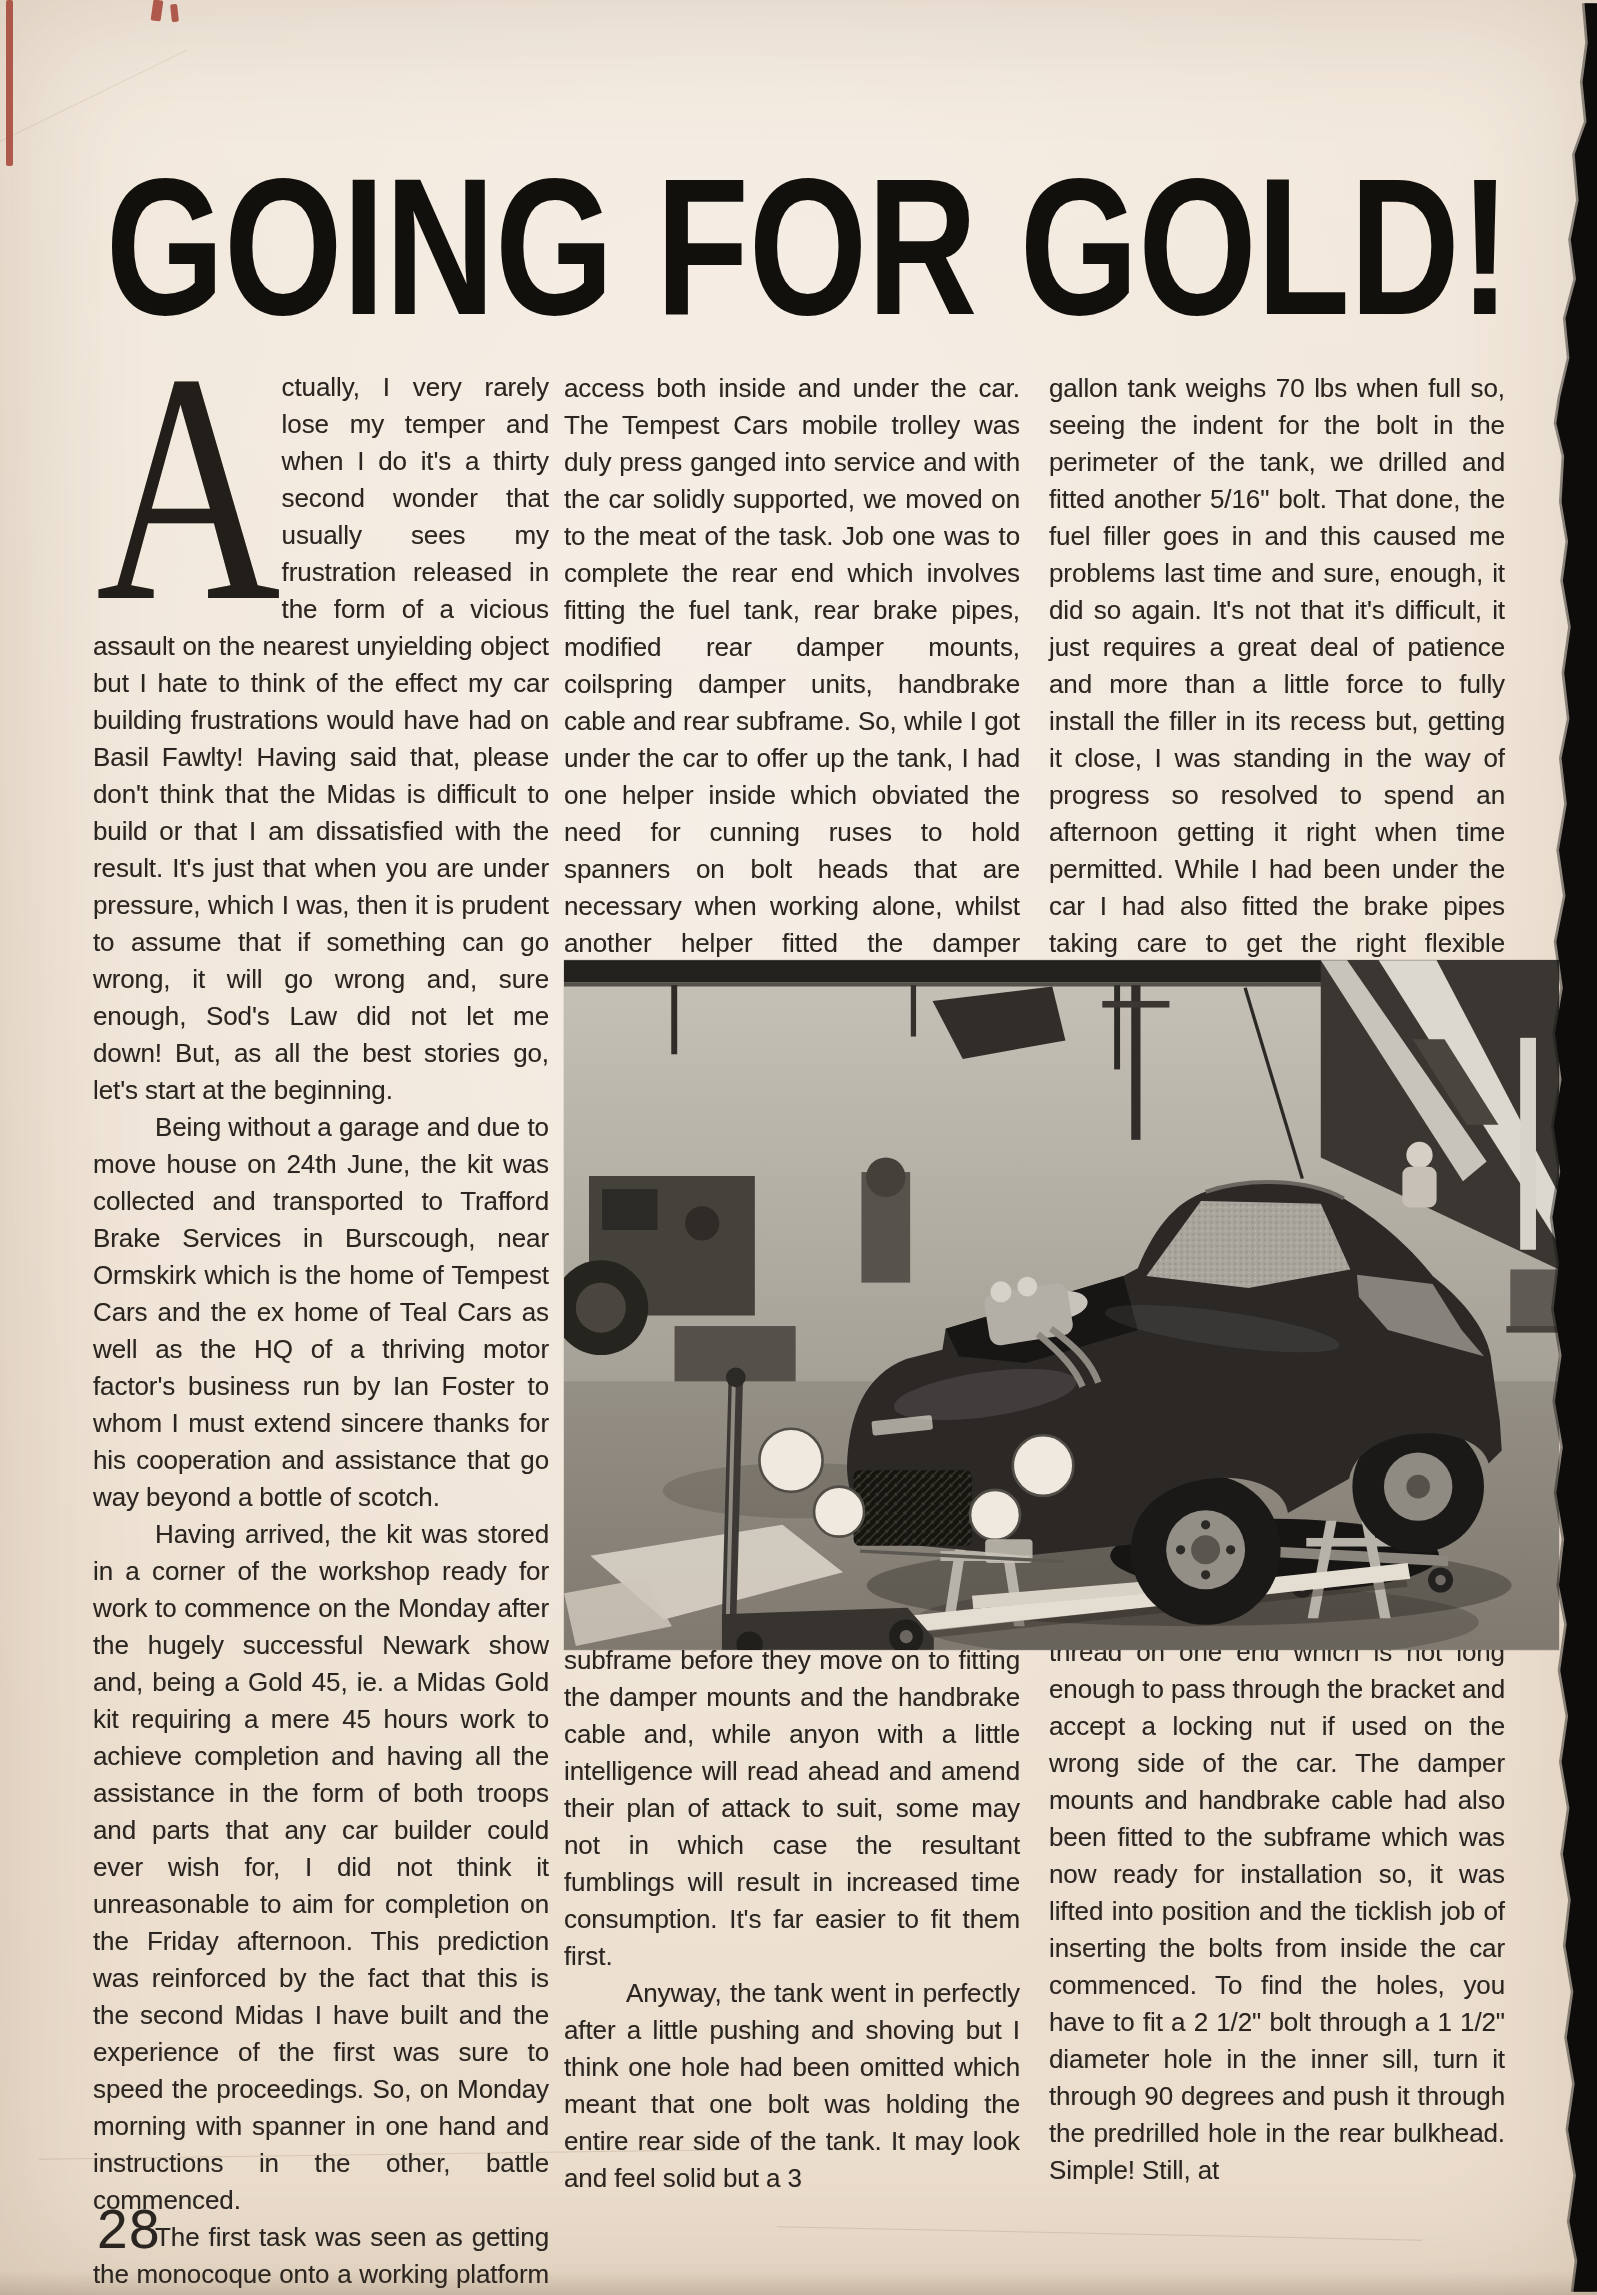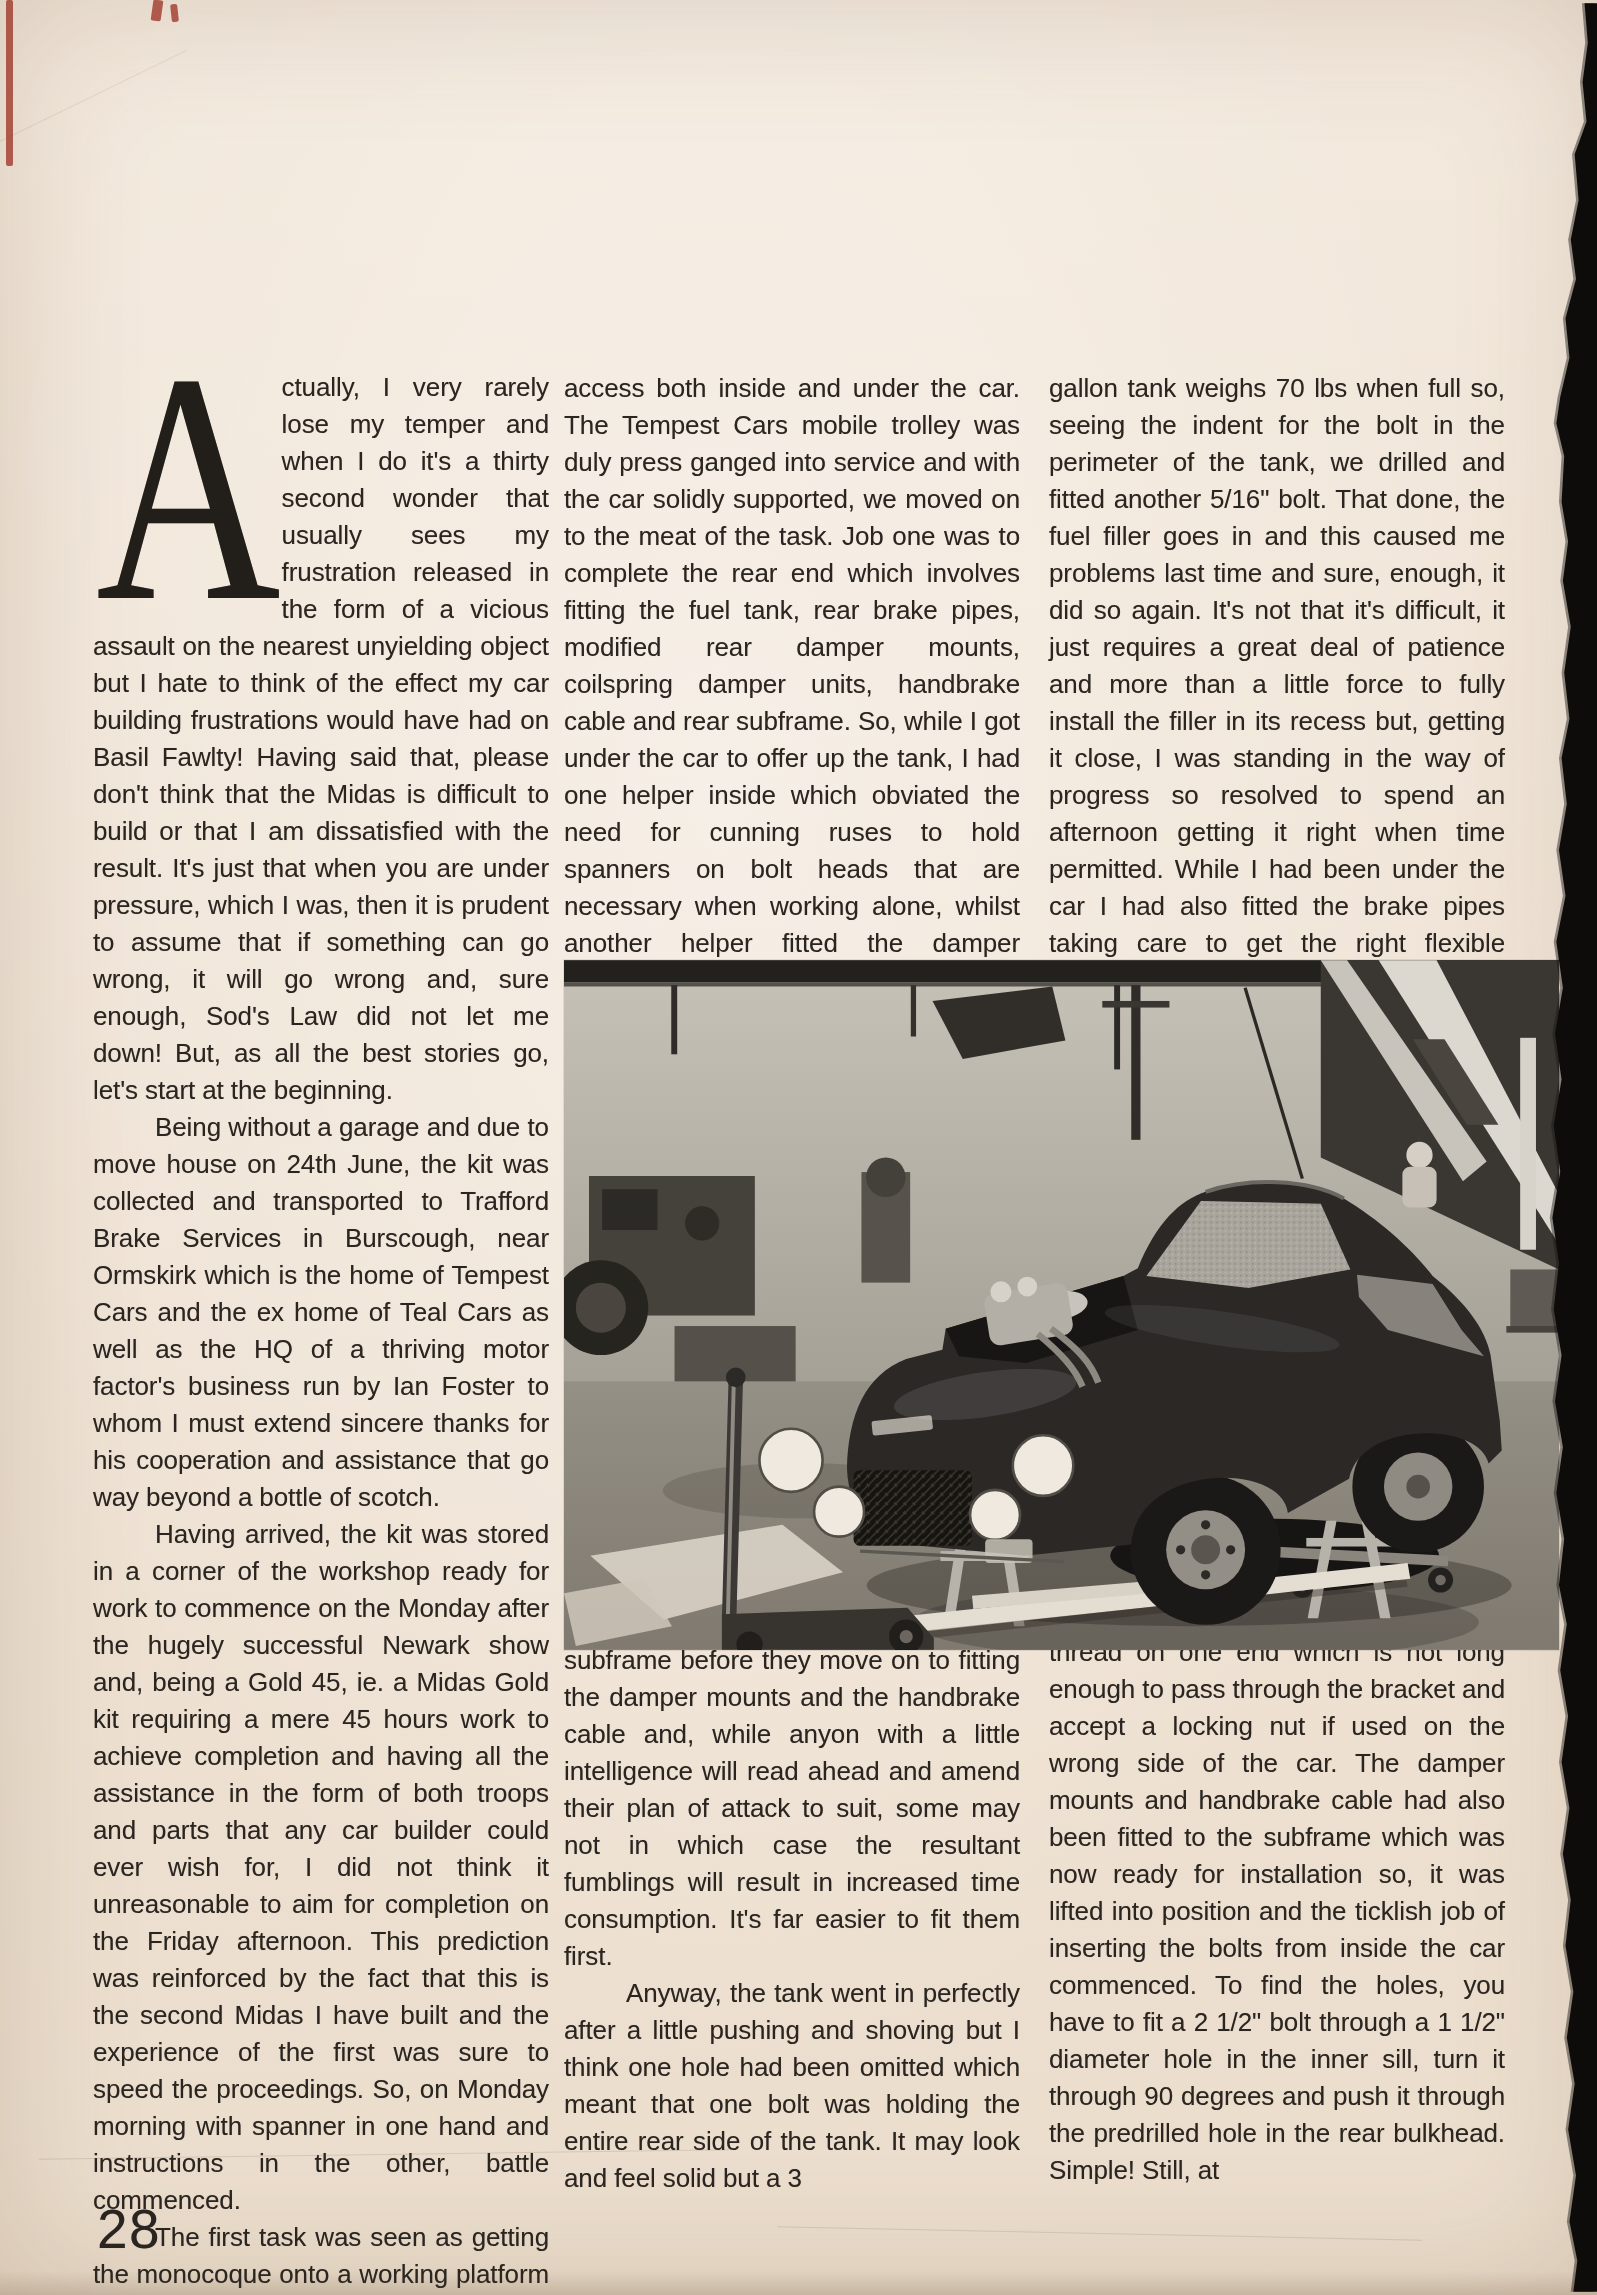--- a/index.html
+++ b/index.html
@@ -57,20 +57,25 @@
   .c2{left:777px;top:2233px;width:645px;height:1.3px;transform:rotate(1.2deg);}
   .c3{left:-26px;top:99px;width:224px;height:1.3px;transform:rotate(-26deg);background:rgba(140,110,80,0.14);}
   .bottom-shade{position:absolute;left:0;bottom:0;width:100%;height:24px;
     background:linear-gradient(180deg,rgba(0,0,0,0),rgba(90,65,40,0.18));z-index:3;}
 </style>
 </head>
 <body>
 
 <div class="page">
 
+  <div class="title-wrap">
+    <svg width="1418" height="199" viewBox="0 0 2154 302">
+      <text x="4" y="247" font-family="Liberation Sans, sans-serif" font-weight="bold" font-size="296" fill="#12100d" textLength="2134" lengthAdjust="spacingAndGlyphs">GOING FOR GOLD!</text>
+    </svg>
+  </div>
 
   <div class="col" id="col1">
     <p><span class="dropcap">A</span><span>ctually, I very rarely lose my temper and when I do it's a thirty second wonder that usually sees my frustration released in the form of a vicious assault on the nearest unyielding object but I hate to think of the effect my car building frustrations would have had on Basil Fawlty! Having said that, please don't think that the Midas is difficult to build or that I am dissatisfied with the result. It's just that when you are under pressure, which I was, then it is prudent to assume that if something can go wrong, it will go wrong and, sure enough, Sod's Law did not let me down! But, as all the best stories go, let's start at the beginning.</span></p>
     <p class="indent">Being without a garage and due to move house on 24th June, the kit was collected and transported to Trafford Brake Services in Burscough, near Ormskirk which is the home of Tempest Cars and the ex home of Teal Cars as well as the HQ of a thriving motor factor's business run by Ian Foster to whom I must extend sincere thanks for his cooperation and assistance that go way beyond a bottle of scotch.</p>
     <p class="indent">Having arrived, the kit was stored in a corner of the workshop ready for work to commence on the Monday after the hugely successful Newark show and, being a Gold 45, ie. a Midas Gold kit requiring a mere 45 hours work to achieve completion and having all the assistance in the form of both troops and parts that any car builder could ever wish for, I did not think it unreasonable to aim for completion on the Friday afternoon. This prediction was reinforced by the fact that this is the second Midas I have built and the experience of the first was sure to speed the proceedings. So, on Monday morning with spanner in one hand and instructions in the other, battle commenced.</p>
     <p class="indent">The first task was seen as getting the monocoque onto a working platform that would give a comfortable working height as well as</p>
   </div>
 
   <div class="col" id="col2top">
     <p>access both inside and under the car. The Tempest Cars mobile trolley was duly press ganged into service and with the car solidly supported, we moved on to the meat of the task. Job one was to complete the rear end which involves fitting the fuel tank, rear brake pipes, modified rear damper mounts, coilspring damper units, handbrake cable and rear subframe. So, while I got under the car to offer up the tank, I had one helper inside which obviated the need for cunning ruses to hold spanners on bolt heads that are necessary when working alone, whilst another helper fitted the damper mountings to the subframe. I also had experience of the</p>

